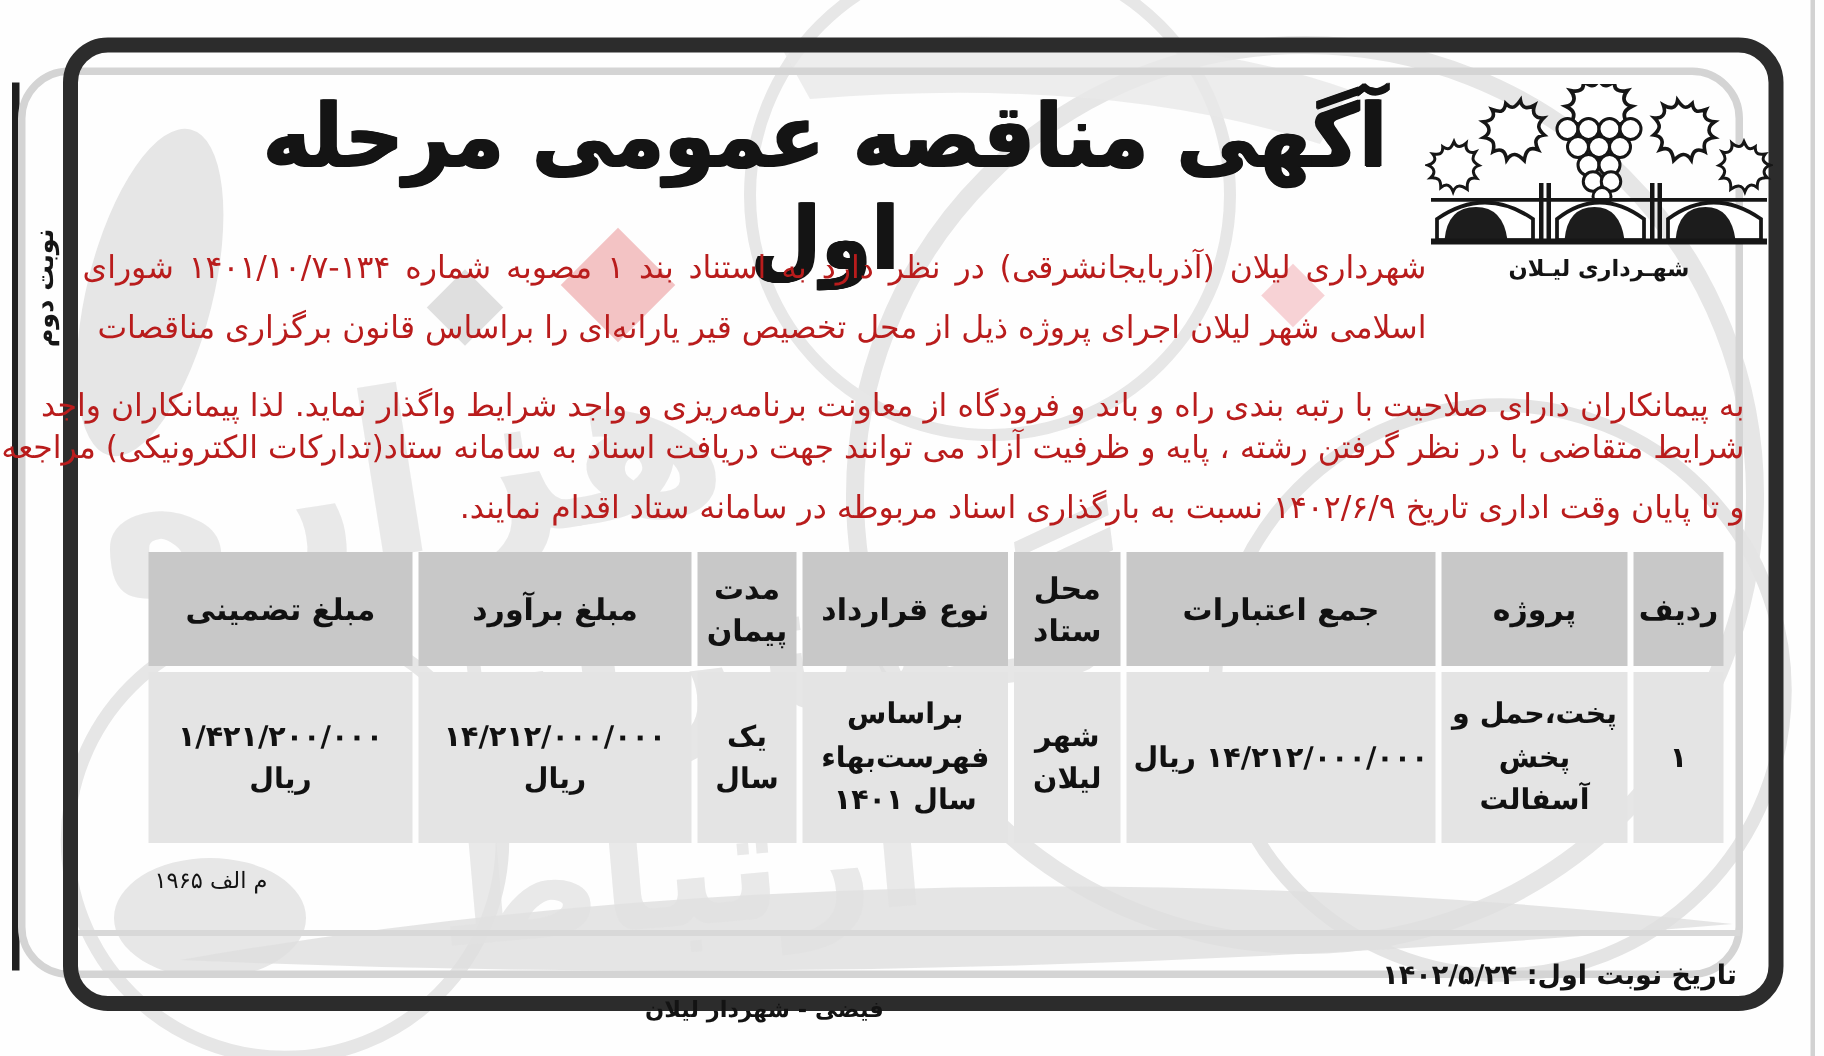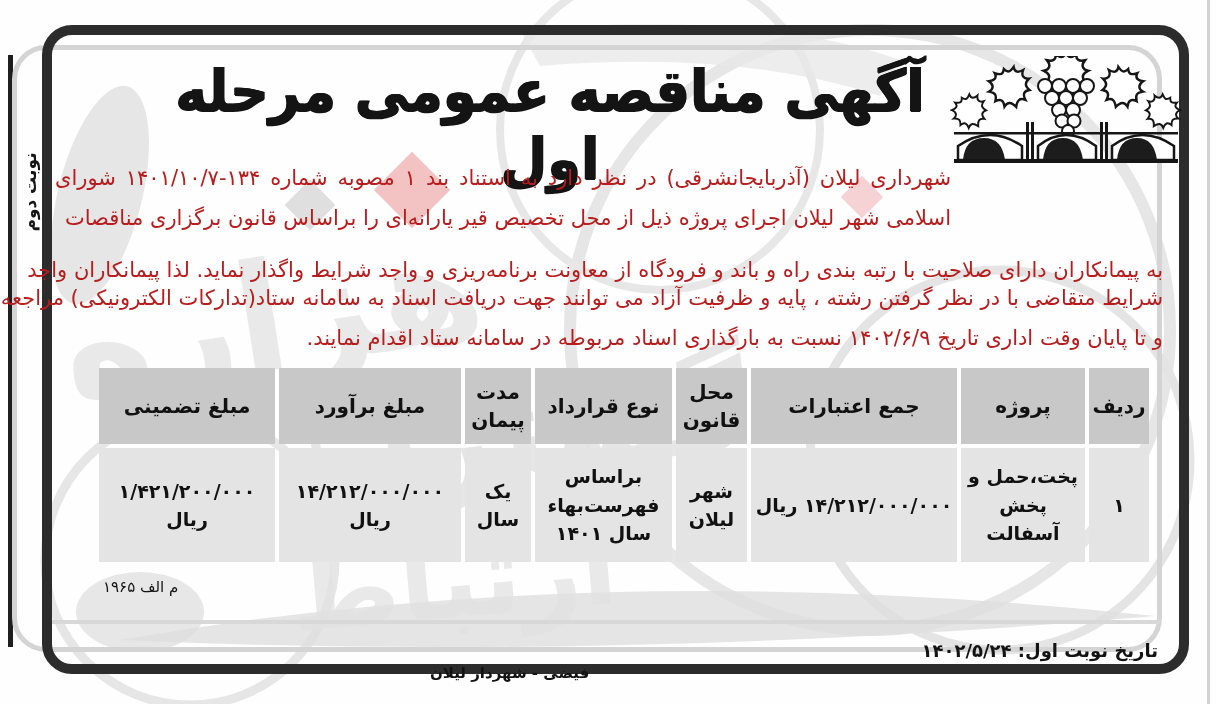--- a/index.html
+++ b/index.html
@@ -125,20 +125,21 @@
         <rect x="155" y="66" width="3" height="38" fill="#161616"></rect>
         <path d="M8,104 V90 Q40,68 72,90 V104 Z" fill="#ffffff" stroke="#161616" stroke-width="2.5"></path>
         <path d="M88,104 V90 Q116,68 146,90 V104 Z" fill="#ffffff" stroke="#161616" stroke-width="2.5"></path>
         <path d="M162,104 V90 Q192,68 224,90 V104 Z" fill="#ffffff" stroke="#161616" stroke-width="2.5"></path>
         <path d="M13,104 Q15,82 34,82 Q52,82 55,104 Z" fill="#1c1c1c"></path>
         <path d="M93,104 Q95,82 113,82 Q130,82 133,104 Z" fill="#1c1c1c"></path>
         <path d="M167,104 Q169,82 187,82 Q204,82 207,104 Z" fill="#1c1c1c"></path>
         <rect x="4" y="103" width="224" height="4" fill="#161616"></rect>
       </g>
     </svg>
+    <div class="logo-caption">شهـرداری لیـلان</div>
   </div>
 
   <h1 class="title">آگهی مناقصه عمومی مرحله اول</h1>
 
   <div class="bline bl1">شهرداری لیلان (آذربایجانشرقی) در نظر دارد به استناد بند ۱ مصوبه شماره ۱۳۴-۱۴۰۱/۱۰/۷ شورای</div>
   <div class="bline bl2">اسلامی شهر لیلان اجرای پروژه ذیل از محل تخصیص قیر یارانه‌ای را براساس قانون برگزاری مناقصات</div>
   <div class="bline bl3">به پیمانکاران دارای صلاحیت با رتبه بندی راه و باند و فرودگاه از معاونت برنامه‌ریزی و واجد شرایط واگذار نماید. لذا پیمانکاران واجد</div>
   <div class="bline bl4">شرایط متقاضی با در نظر گرفتن رشته ، پایه و ظرفیت آزاد می توانند جهت دریافت اسناد به سامانه ستاد(تدارکات الکترونیکی) مراجعه</div>
   <div class="bline bl5">و تا پایان وقت اداری تاریخ ۱۴۰۲/۶/۹ نسبت به بارگذاری اسناد مربوطه در سامانه ستاد اقدام نمایند.</div>
 
@@ -151,21 +152,21 @@
       <col style="width:137px">
         <col style="width:66px">
         <col style="width:182px">
         <col style="width:176px">
     </colgroup>
     <tbody>
         <tr>
       <th>ردیف</th>
       <th>پروژه</th>
       <th>جمع اعتبارات</th>
-      <th>محل قانون</th>
+      <th>محل ستاد</th>
       <th>نوع قرارداد</th>
       <th>مدت پیمان</th>
       <th>مبلغ برآورد</th>
       <th>مبلغ تضمینی</th>
     </tr>
     <tr>
       <td>۱</td>
       <td>پخت،حمل و پخش آسفالت</td>
       <td>۱۴/۲۱۲/۰۰۰/۰۰۰ ریال</td>
       <td>شهر لیلان</td>

